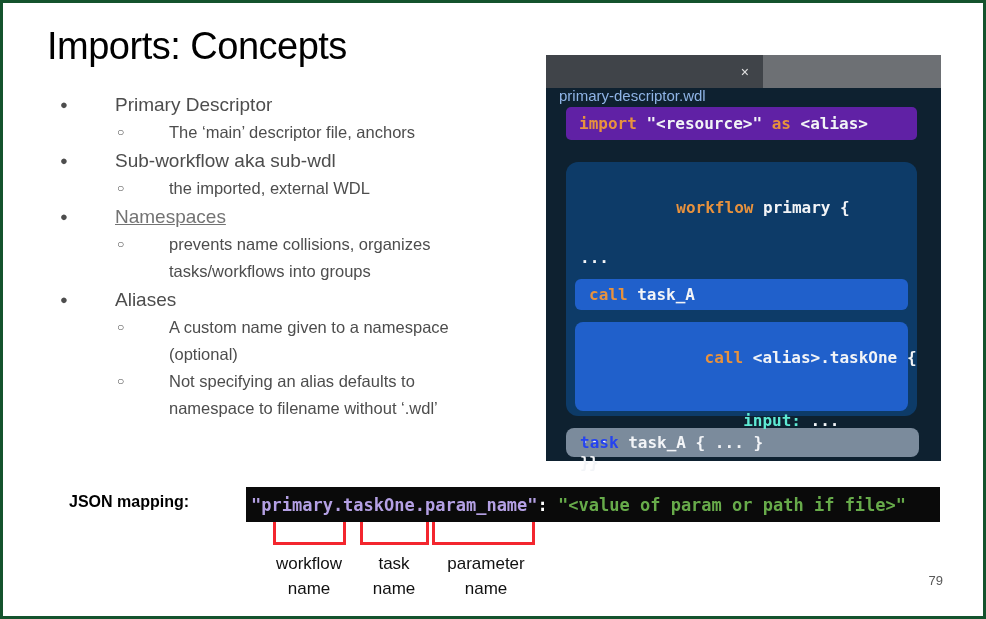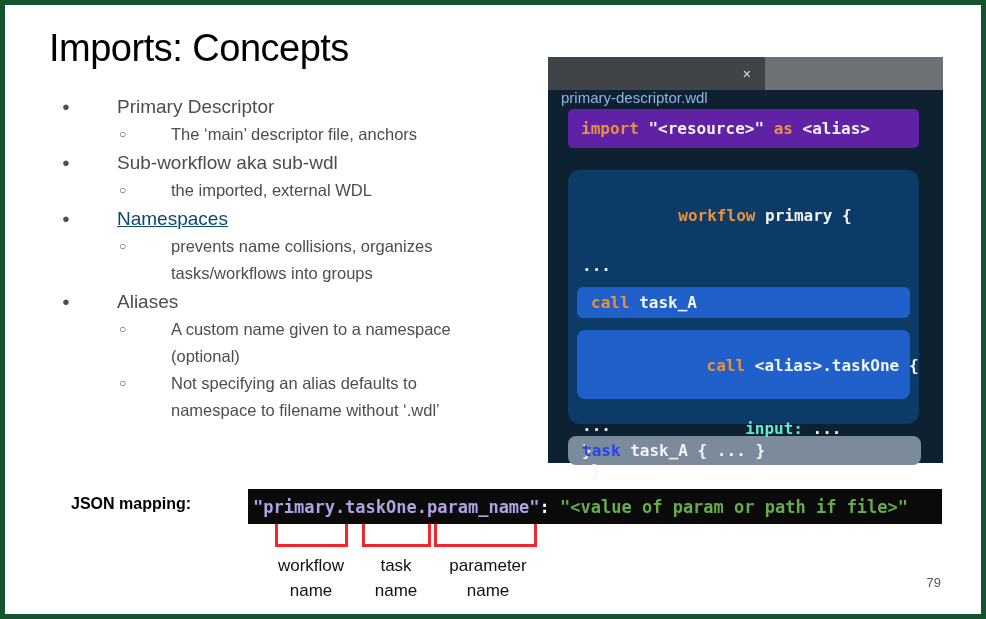--- a/index.html
+++ b/index.html
@@ -1,47 +1,47 @@
 <!DOCTYPE html>
 <html><head>
 <meta charset="utf-8">
 <style>
   html,body{margin:0;padding:0;background:#ffffff;}
   .slide{position:relative;width:986px;height:619px;background:#ffffff;
-    border:5px solid #14532d;box-sizing:border-box;overflow:hidden;
+    border:3px solid #14532d;box-sizing:border-box;overflow:hidden;
     font-family:"Liberation Sans",sans-serif;}
   
   .title{position:absolute;left:44px;top:22px;margin:0;font-size:38px;font-weight:400;
     color:#000;letter-spacing:-0.5px;}
   
   .bullets{position:absolute;left:44px;top:87px;width:490px;color:#4d4d4d;}
   .row{display:flex;}
   .l1{font-size:19px;line-height:29px;}
   .l2{font-size:16.5px;line-height:27px;margin-left:52px;}
   .m1{flex:none;width:55px;padding-left:13px;font-size:13px;}
   .m2{flex:none;width:52px;padding-left:18px;font-size:12px;}
   .m2.hide{visibility:hidden;}
-  .link{color:#0c4a6e;text-decoration:underline;cursor:pointer;}
+  .link{color:#737373;text-decoration:underline;cursor:pointer;}
   
   .editor{position:absolute;left:543px;top:52px;width:395px;height:406px;}
   .tabbar{height:33px;background:#6d7074;display:flex;}
   .tab{width:217px;background:#404449;display:flex;align-items:center;
     padding:0 14px 0 13px;box-sizing:border-box;color:#8fb4e6;font-size:15px;}
   .tabname{flex:1;margin-top:48px;}
   .tabclose{color:#e3e3e3;font-size:14px;}
   .ebody{height:373px;background:#0e2130;box-sizing:border-box;padding:19px 0 0 20px;
     font-family:"DejaVu Sans Mono",monospace;font-weight:bold;font-size:16px;color:#f2f4f7;}
-  .importbox{width:351px;height:39px;background:#6021a5;border-radius:5px;display:flex;
+  .importbox{width:351px;height:33px;background:#6021a5;border-radius:5px;display:flex;
     align-items:center;padding-left:13px;box-sizing:border-box;white-space:pre;}
   .wfpanel{width:351px;height:254px;background:#0d3b68;border-radius:12px;margin-top:22px;
     padding:8px 0 0 14px;box-sizing:border-box;}
   .codeline{white-space:pre;line-height:25px;}
   .callA{width:333px;height:31px;background:#2060cb;border-radius:6px;margin:9px 0 0 -5px;
     display:flex;align-items:center;padding-left:14px;box-sizing:border-box;white-space:pre;}
-  .callB{width:333px;height:69px;background:#2060cb;border-radius:8px;margin:12px 0 0 -5px;
+  .callB{width:333px;height:89px;background:#2060cb;border-radius:8px;margin:12px 0 0 -5px;
     padding:4px 0 0 14px;box-sizing:border-box;}
   .callB .codeline{line-height:21px;}
   .gap{margin-top:14px;}
   .taskbar{width:353px;height:29px;background:#7b8b9c;border-radius:8px;margin-top:12px;
     display:flex;align-items:center;padding-left:14px;box-sizing:border-box;white-space:pre;}
   .kworange{color:#e8923d;}
   .kwyellow{color:#5eead4;}
   .kwblue{color:#2543f0;}
   
   .jm-label{position:absolute;left:66px;top:490px;font-size:16px;font-weight:700;color:#000;}

